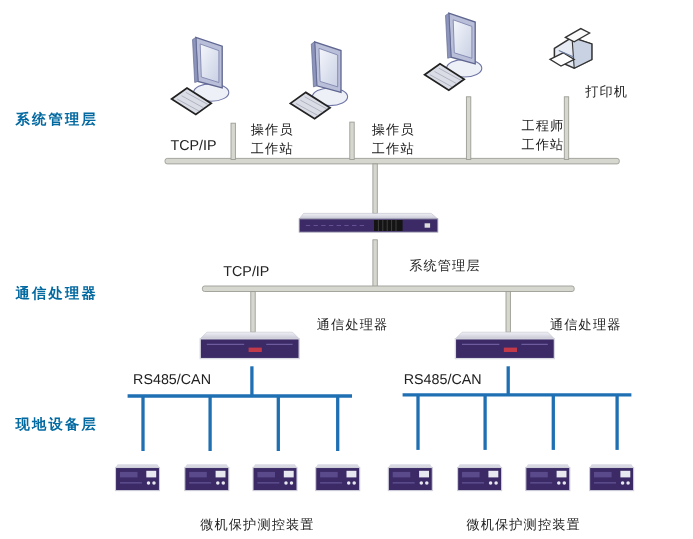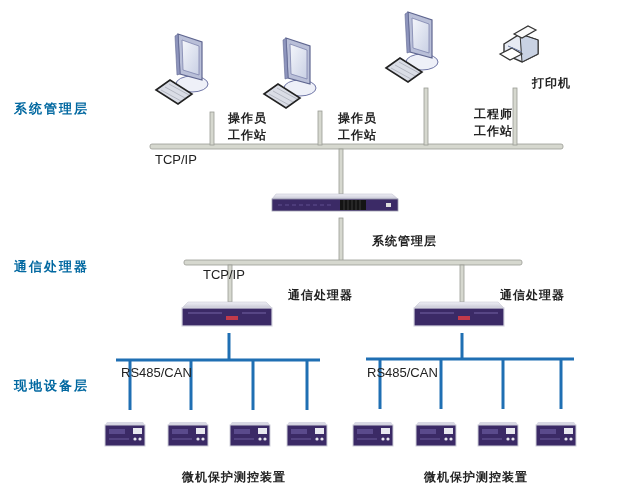--- a/index.html
+++ b/index.html
@@ -1,21 +1,21 @@
 <!DOCTYPE html>
 <html><head>
 <meta charset="utf-8">
 <style>
   html, body { margin:0; padding:0; background:#ffffff; }
   body { width:630px; height:490px; position:relative; overflow:hidden;
          font-family:"DejaVu Sans", sans-serif; color:#222; }
   .abs { position:absolute; }
   .layer-label { font-size:13px; font-weight:bold; letter-spacing:2px; color:#0369a1; }
-  .lbl-b { font-size:12px; font-weight:bold; color:#222; letter-spacing:1px; }
-  .proto { font-size:13px; color:#222; font-family:"Liberation Sans", sans-serif;margin-top:28px; }
+  .lbl-b { font-size:12px; font-weight:normal; color:#222; letter-spacing:1px; }
+  .proto { font-size:13px; color:#222; font-family:"Liberation Sans", sans-serif; }
   svg#net { position:absolute; left:0; top:0; }
 </style>
 </head>
 <body>
 
 <div class="abs layer-label" style="left:14px;top:100px;">系统管理层</div>
 <div class="abs layer-label" style="left:14px;top:258px;">通信处理器</div>
 <div class="abs layer-label" style="left:14px;top:377px;">现地设备层</div>
 
 <svg id="net" width="630" height="490" viewBox="0 0 630 490">

